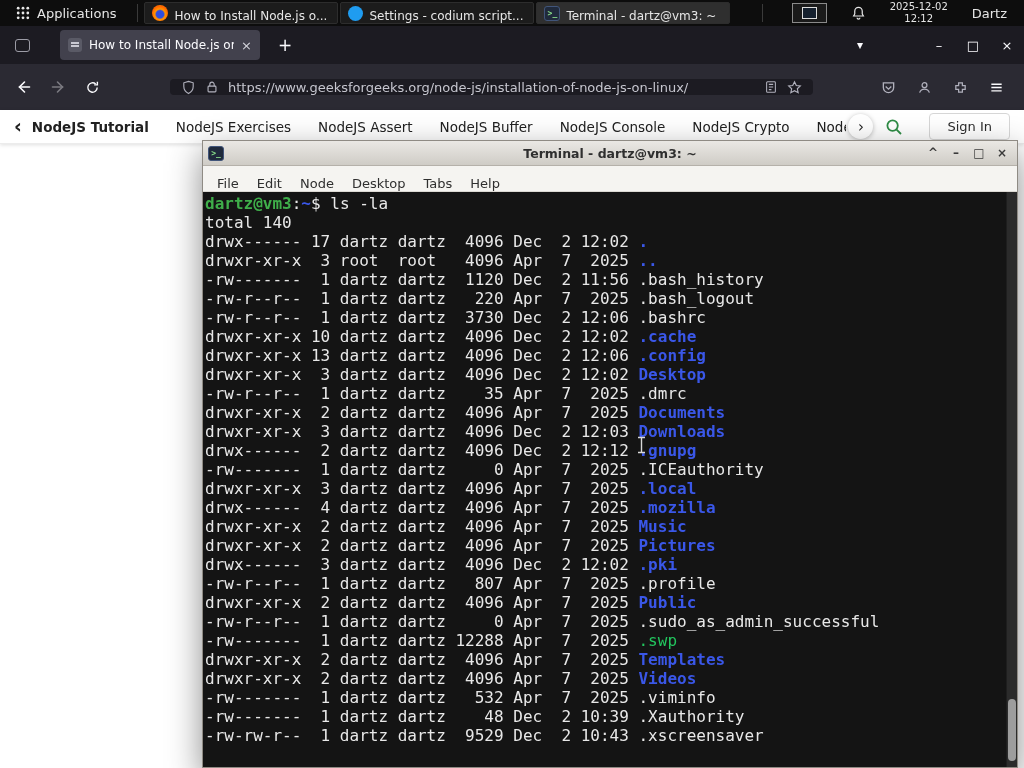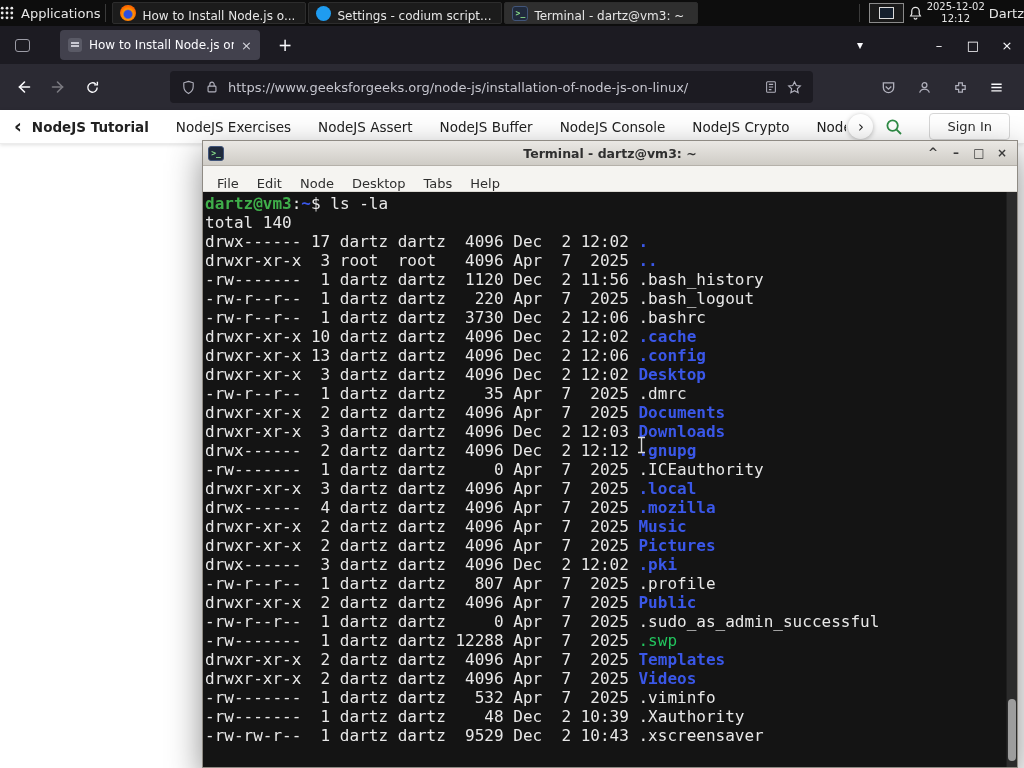--- a/index.html
+++ b/index.html
@@ -2,27 +2,27 @@
 <html><head>
 <meta charset="utf-8">
 <style>
   * { box-sizing: border-box; margin: 0; padding: 0; }
   html,body { width:1024px; height:768px; overflow:hidden; }
   body { position:relative; font-family:"DejaVu Sans", sans-serif; background:#fff; }
 
   
   .topbar { position:absolute; left:0; top:0; width:1024px; height:26px; background:#0d0d0d;
             display:flex; align-items:center; color:#e6e6e6; font-size:13px; z-index:60; }
-  .app-btn { display:flex; align-items:center; gap:7px; padding:0 0; height:100%; }
+  .app-btn { display:flex; align-items:center; gap:7px; padding:0 16px; height:100%; }
   .tb-sep { width:1px; height:18px; background:#3a3a3a; margin:0 5px; }
   .tb-win { display:flex; align-items:center; gap:6px; width:194px; height:22px; margin:0 1px;
             padding:0 7px; background:#1c1c1c; border:1px solid #2d2d2d; border-radius:2px; overflow:hidden; }
   .tb-win.active { background:#2f2f2f; }
   .tb-title { white-space:nowrap; overflow:hidden; font-size:12px;margin-top:6px; }
-  .tb-right { margin-left:auto; display:flex; align-items:center; gap:4px; padding-right:0; }
+  .tb-right { margin-left:auto; display:flex; align-items:center; gap:24px; padding-right:17px; }
   .pager { width:35px; height:20px; border:1px solid #8a8a8a; background:#1a1a1a;
            display:flex; align-items:center; justify-content:center; }
   .pager-win { width:15px; height:12px; border:1px solid #dcdcdc; background:#15202e; }
   .clock { text-align:center; font-size:10px; line-height:12px; }
   .user { font-size:13px; }
   .ffic { width:16px; height:16px; border-radius:50%; flex:0 0 16px;
           background:radial-gradient(circle at 50% 58%, #2d4de0 0 30%, #ff9500 42%, #ff5f00 68%, #ffcb00 100%); }
   .cdic { width:15px; height:15px; border-radius:50%; flex:0 0 15px; background:#1f9cf0; }
   .termico { width:16px; height:15px; flex:0 0 16px; background:#202a3c; border:1px solid #41557a;
              border-radius:3px; color:#8be28b; font:bold 8px "DejaVu Sans Mono", monospace;
@@ -44,21 +44,21 @@
   .ts-right { margin-left:auto; display:flex; align-items:center; height:100%; }
   .tabchev { width:28px; text-align:center; color:#fbfbfe; font-size:12px; }
   .ts-spacer { width:48px; }
   .wc { width:34px; height:100%; display:flex; align-items:center; justify-content:center;
         color:#fbfbfe; font-size:13px; }
 
   .navbar { height:46px; background:#2b2a33; display:flex; align-items:center; padding:0 8px; gap:2px; }
   .nav-ic { width:32px; height:32px; display:flex; align-items:center; justify-content:center; border-radius:4px; }
   .nav-ic.dim { opacity:.38; }
   .nav-spacer { width:58px; }
-  .urlbar { width:643px; height:32px; background:#1c1b22; border-radius:4px; display:flex;
+  .urlbar { width:643px; height:16px; background:#1c1b22; border-radius:4px; display:flex;
             align-items:center; padding:0 11px; gap:9px; }
   .url-text { flex:1; font-size:13px; color:#c6c6cf; white-space:nowrap; overflow:hidden; }
   .nav-right { margin-left:auto; display:flex; align-items:center; gap:4px; padding-right:4px; }
 
   .sitenav { height:34px; background:#fff; display:flex; align-items:center; padding:0 14px;
              color:#212121; font-size:13.5px; border-bottom:1px solid #ececec;
              box-shadow:0 1px 4px rgba(0,0,0,.13); position:relative; }
   .sn-back { font-size:19px; font-weight:bold; margin-right:10px; line-height:1; }
   .sn-items { display:flex; gap:27px; overflow:hidden; flex:1; min-width:0; align-items:flex-end; }
   .sn-item { white-space:nowrap; }

